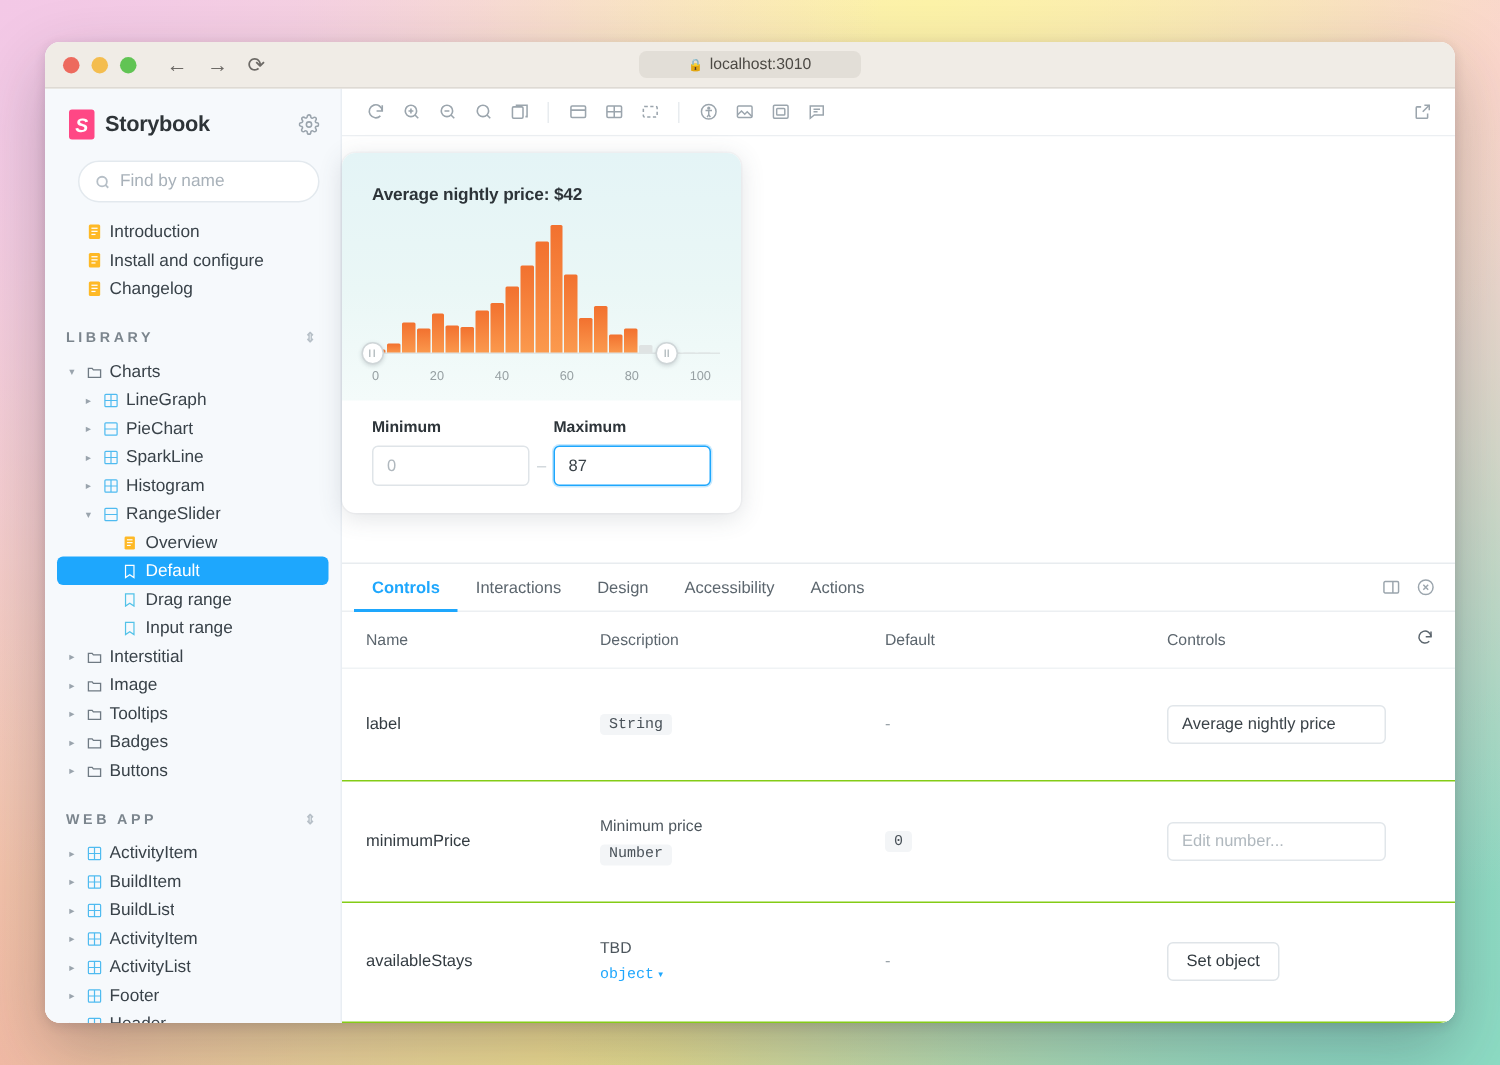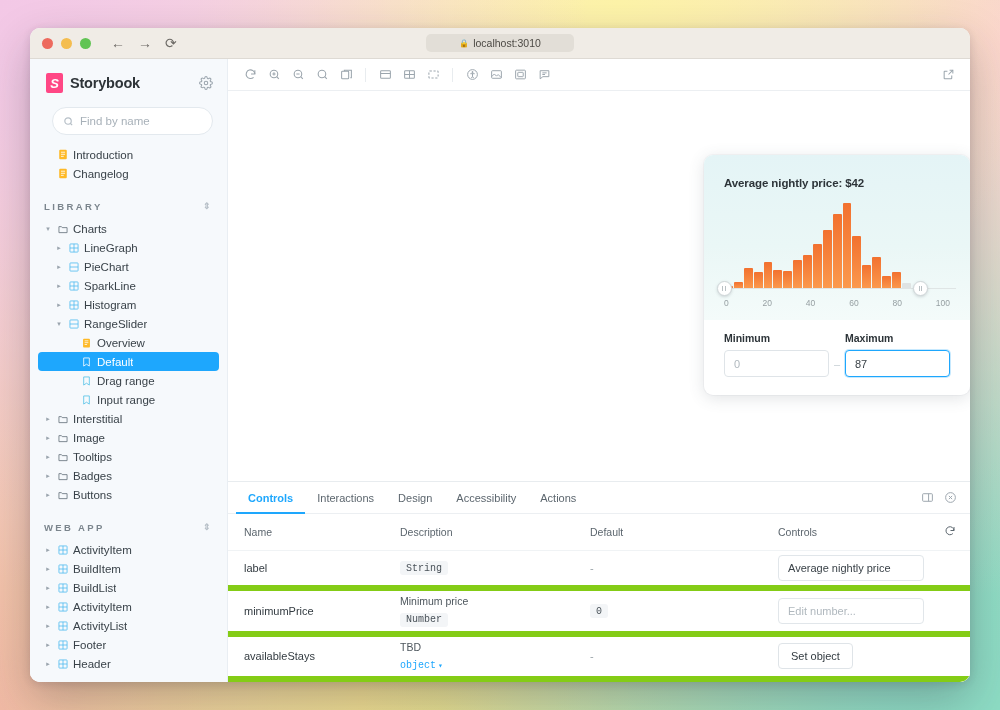--- a/index.html
+++ b/index.html
@@ -138,21 +138,21 @@
   .tb-btn {
     width: 24px; height: 24px; border-radius: 4px;
     display: flex; align-items: center; justify-content: center;
     color: #9ba5ad;
   }
   .tb-sep { width: 1px; height: 14px; background: #e8ecef; margin: 0 7px; }
   .tb-spacer { flex: 1; }
 
   .canvas {
     flex: 1; min-height: 0; background: #fff;
-    display: flex; align-items: center; justify-content: flex-end;
+    display: flex; align-items: center; justify-content: flex-start;
   }
   .preview-card {
     width: 266px;
     background: #fff;
     border-radius: 9px;
     box-shadow: 0 3px 16px rgba(70,80,95,0.16), 0 0 0 1px rgba(70,80,95,0.04);
     overflow: hidden;
     margin-top: -22px;
   }
   .chart-area {
@@ -224,21 +224,21 @@
   }
   .tabs-spacer { flex: 1; }
   .tab-icon { display: flex; align-items: center; padding: 0 5px; color: #9ba5ad; }
 
   table.ctrls { width: 100%; border-collapse: collapse; table-layout: fixed; }
   table.ctrls th {
     text-align: left; font-size: 10.5px; font-weight: normal; color: #5c666e;
     padding: 11px 0 11px 0; border-bottom: 1px solid #f0f3f5;
   }
   table.ctrls td {
-    padding: 4px 0; border-bottom: 6px solid #84cc16;
+    padding: 24px 0; border-bottom: 1px solid #84cc16;
     vertical-align: middle; font-size: 11px; color: #3b4349;
   }
   .col-name { width: 172px; padding-left: 16px !important; }
   .col-desc { width: 190px; }
   .col-def  { width: 188px; }
   .col-ctrl { width: auto; padding-right: 16px !important; }
   .refresh-th { width: 30px; text-align: right !important; padding-right: 14px !important; color: #b0b9bf; }
   .arg-name { color: #333b41; }
   .desc-text { color: #4d565d; font-size: 10.5px; margin-bottom: 5px; }
   .chip {
@@ -334,20 +334,32 @@
           <span class="caret"></span>
           <span class="t-icon">
             <svg width="10" height="11" viewBox="0 0 14 16">
                 <rect x="1.5" y="1" width="11" height="14" rx="1.5" fill="#ffae00" opacity="0.85"></rect>
                 <rect x="4" y="4" width="6" height="1.2" fill="#fff"></rect>
                 <rect x="4" y="7" width="6" height="1.2" fill="#fff"></rect>
                 <rect x="4" y="10" width="4" height="1.2" fill="#fff"></rect>
               </svg>
           </span>
           <span class="t-label">Introduction</span>
+        </div>
+        <div class="t-row ind0">
+          <span class="caret"></span>
+          <span class="t-icon">
+            <svg width="10" height="11" viewBox="0 0 14 16">
+                <rect x="1.5" y="1" width="11" height="14" rx="1.5" fill="#ffae00" opacity="0.85"></rect>
+                <rect x="4" y="4" width="6" height="1.2" fill="#fff"></rect>
+                <rect x="4" y="7" width="6" height="1.2" fill="#fff"></rect>
+                <rect x="4" y="10" width="4" height="1.2" fill="#fff"></rect>
+              </svg>
+          </span>
+          <span class="t-label">Install and configure</span>
         </div>
         <div class="t-row ind0">
           <span class="caret"></span>
           <span class="t-icon">
             <svg width="10" height="11" viewBox="0 0 14 16">
                 <rect x="1.5" y="1" width="11" height="14" rx="1.5" fill="#ffae00" opacity="0.85"></rect>
                 <rect x="4" y="4" width="6" height="1.2" fill="#fff"></rect>
                 <rect x="4" y="7" width="6" height="1.2" fill="#fff"></rect>
                 <rect x="4" y="10" width="4" height="1.2" fill="#fff"></rect>
               </svg>

